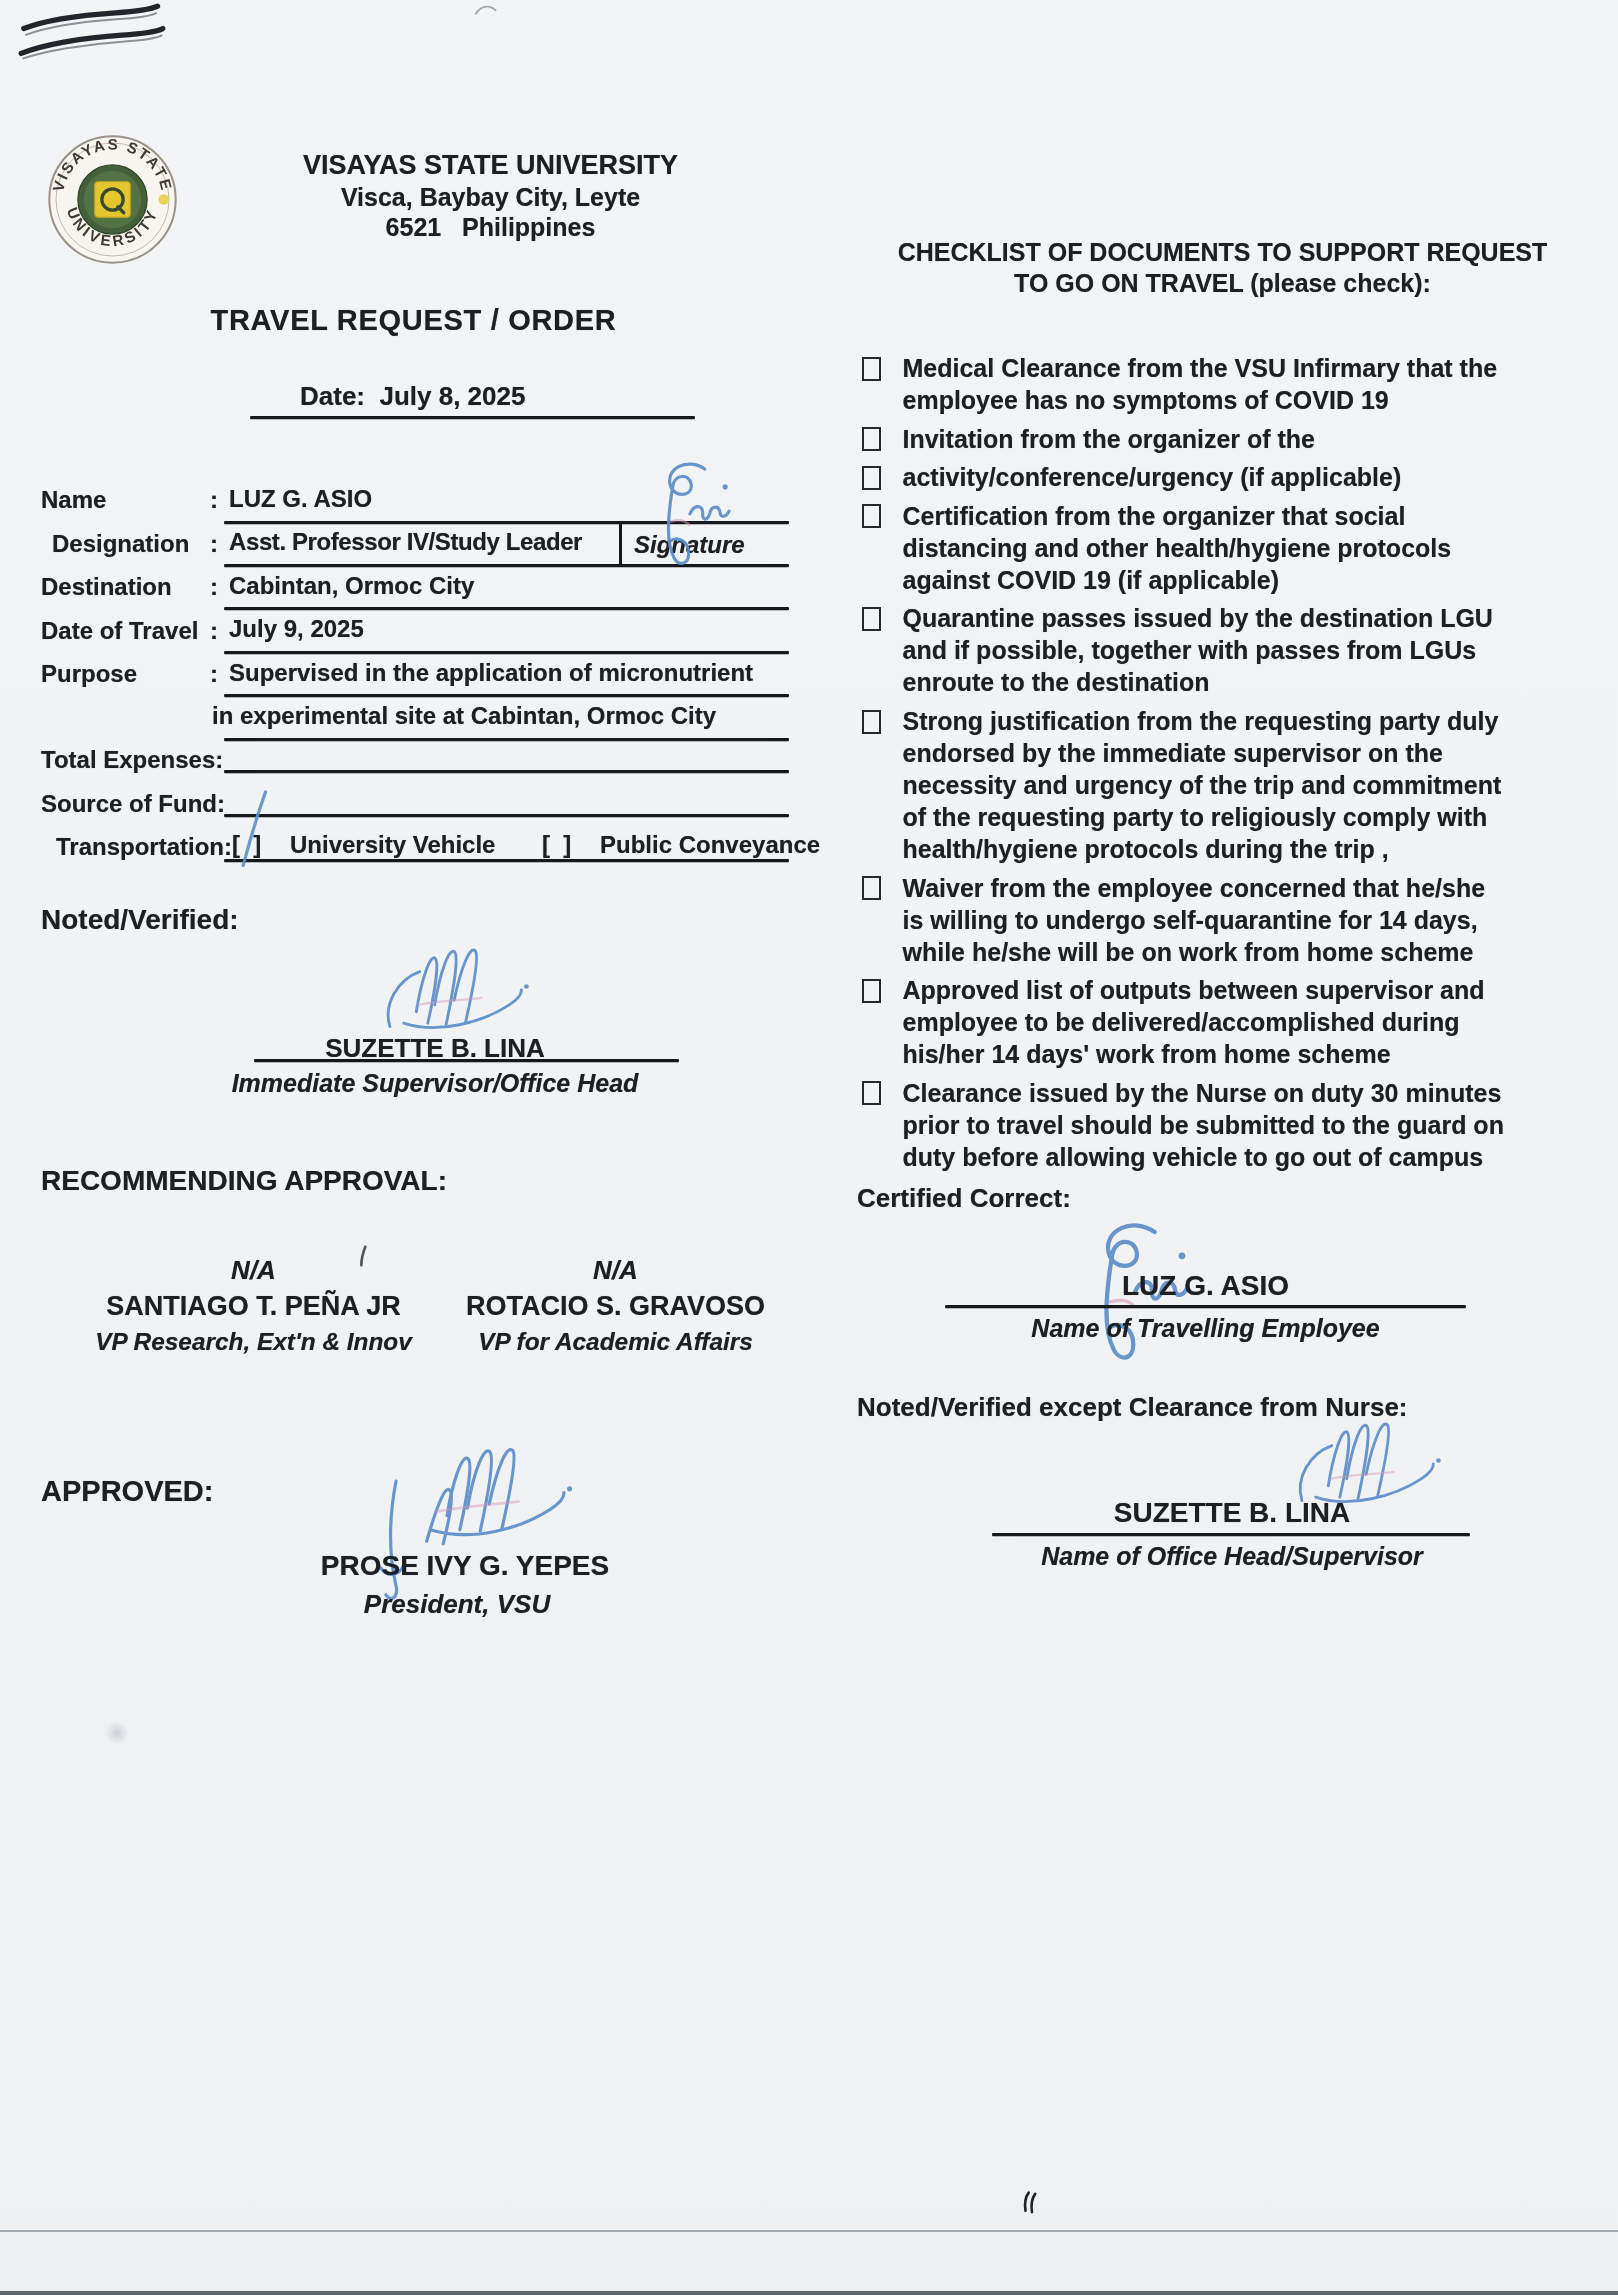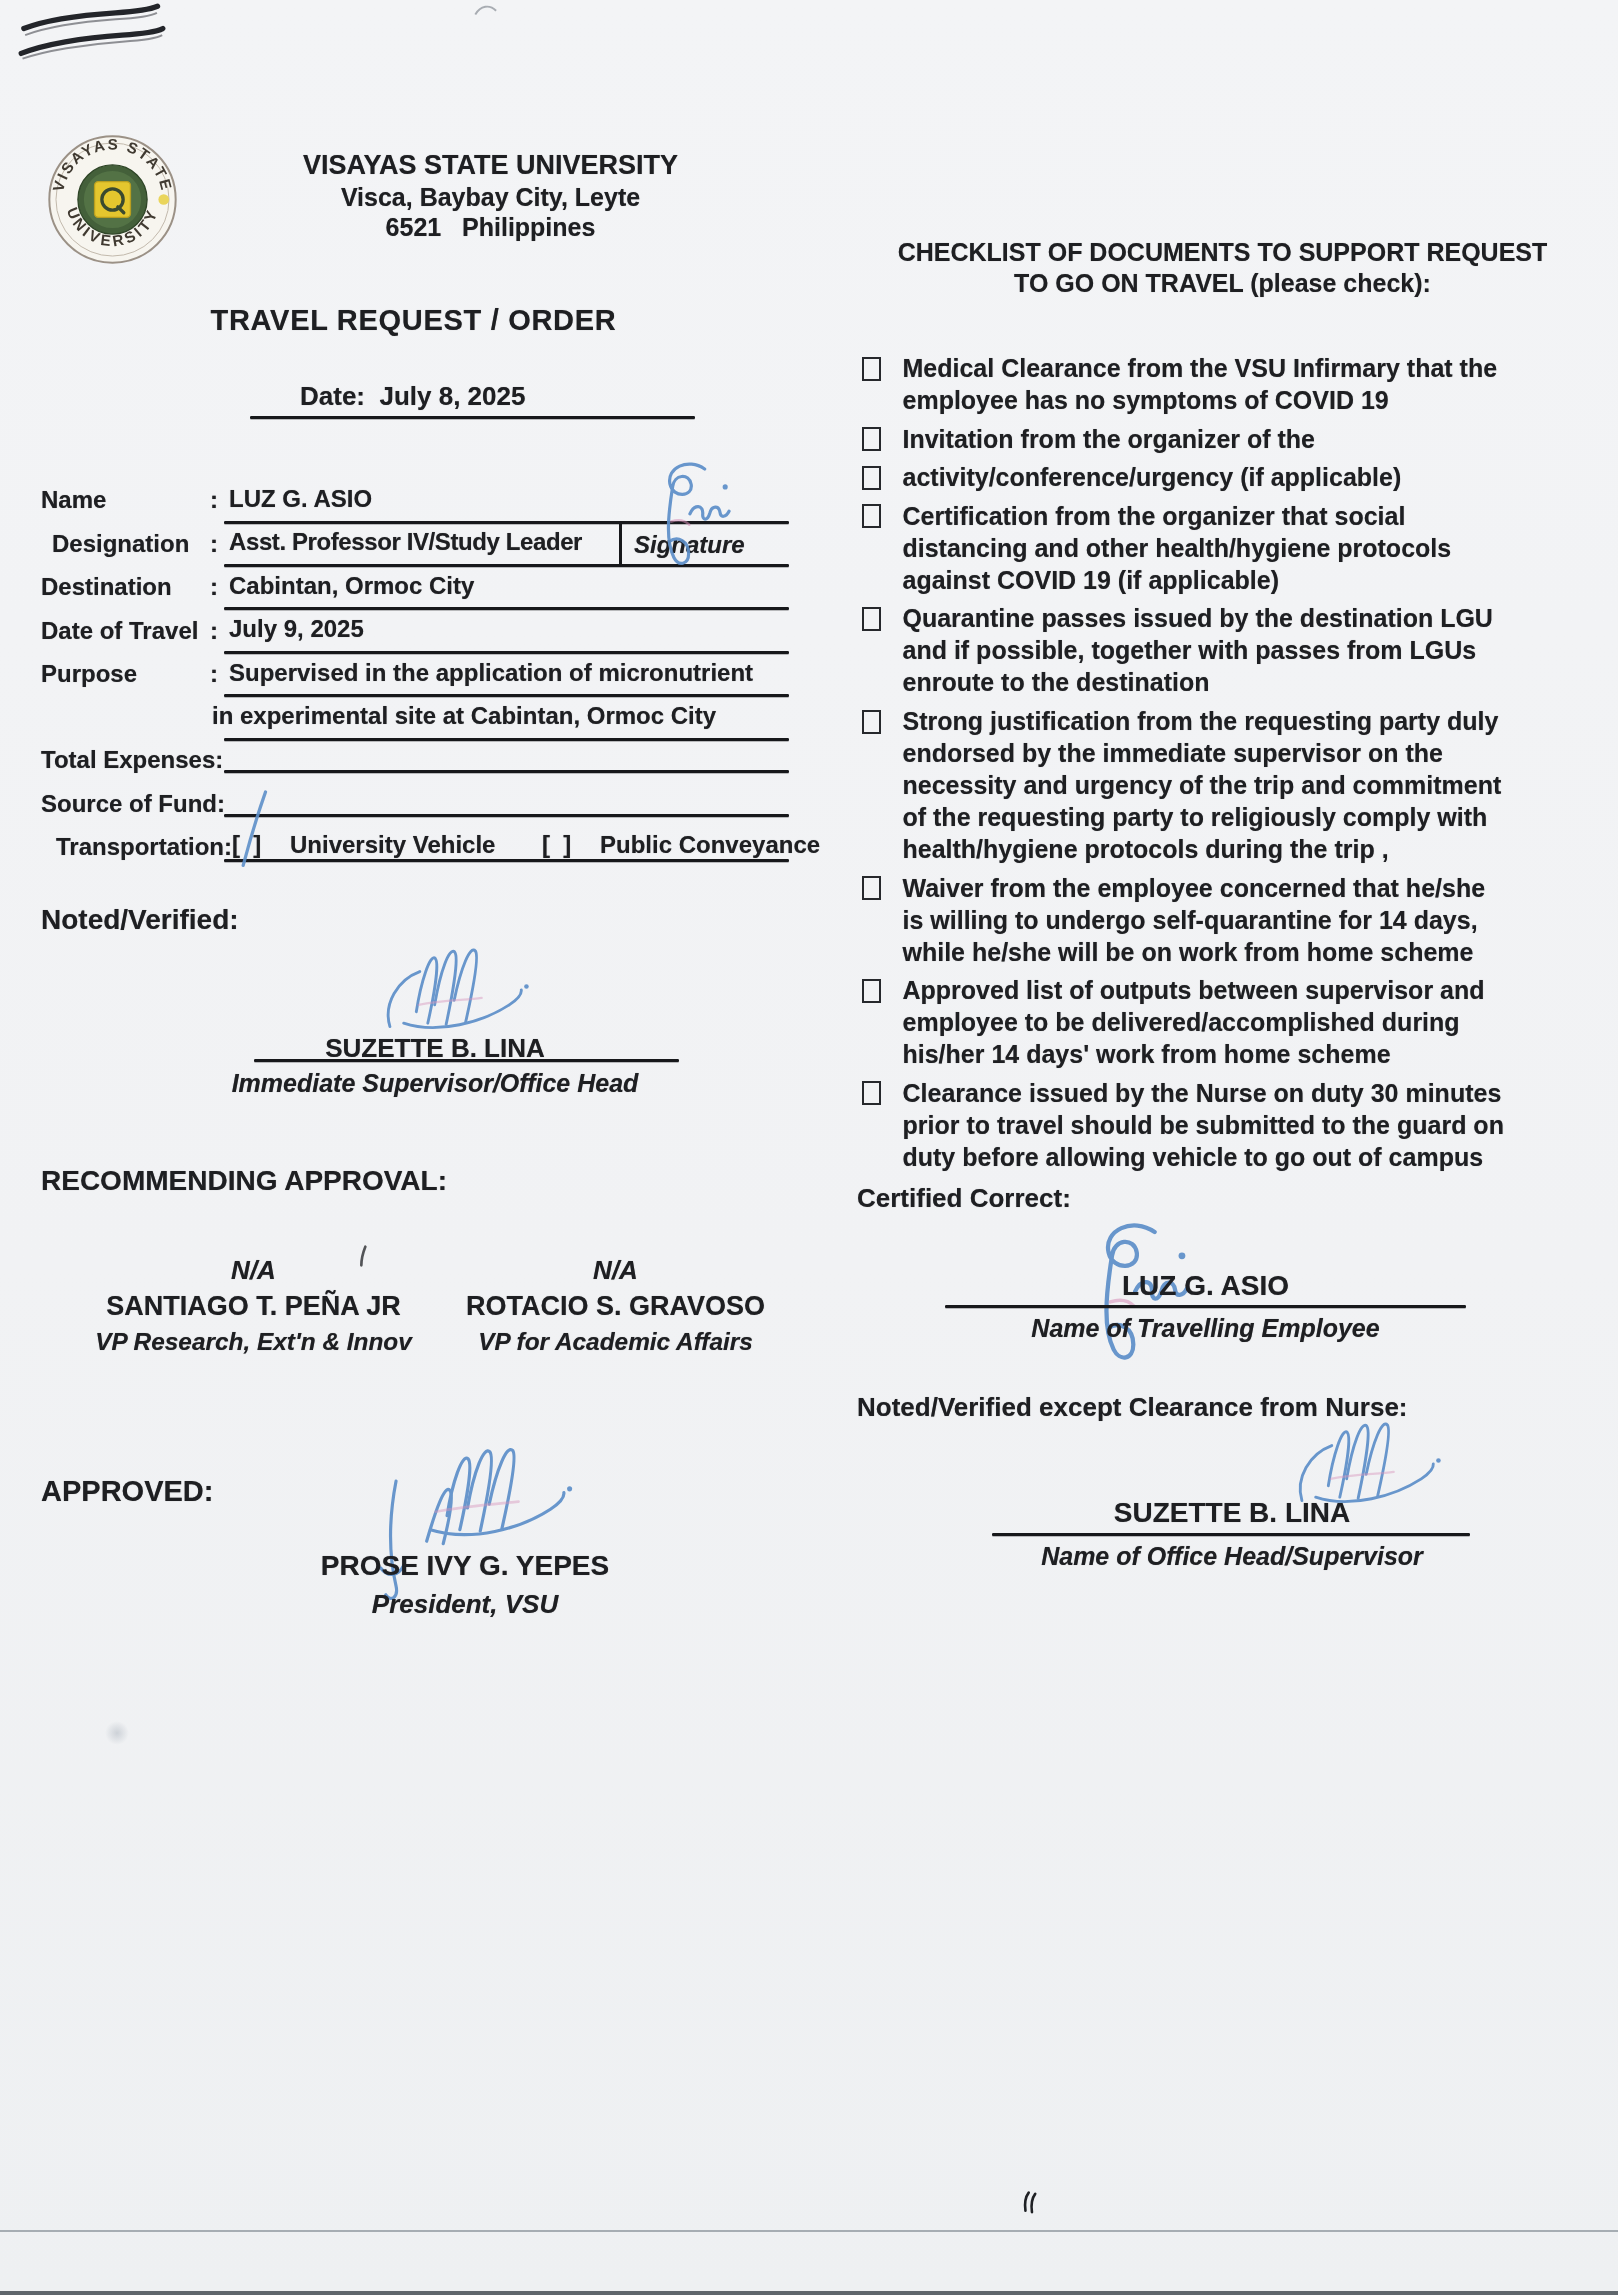--- a/index.html
+++ b/index.html
@@ -171,21 +171,21 @@
 
   <div class="abs t ctr i" style="left:418px;top:1255px;width:395px;font-size:26px;">N/A</div>
   <div class="abs t ctr" style="left:418px;top:1291px;width:395px;font-size:27px;">ROTACIO S. GRAVOSO</div>
   <div class="abs t ctr i" style="left:418px;top:1328px;width:395px;font-size:24.4px;">VP for Academic Affairs</div>
 
   <div class="abs t" style="left:41px;top:1475px;font-size:29px;">APPROVED:</div>
   <svg class="abs" style="left:359px;top:1440px;" width="217" height="173" viewBox="0 0 340 270">
       <use href="#sig-yepes"></use>
     </svg>
   <div class="abs t ctr" style="left:254px;top:1550px;width:422px;font-size:28px;">PROSE IVY G. YEPES</div>
-  <div class="abs t ctr i" style="left:254px;top:1589px;width:422px;font-size:26px;">President, VSU</div>
+  <div class="abs t ctr i" style="left:246px;top:1589px;width:422px;font-size:26px;">President, VSU</div>
 
   <div class="abs ctr" style="left:860px;top:237px;width:725px;font-size:25px;line-height:31px;white-space:pre-line;text-shadow:0 0 0.7px rgba(25,26,30,.5);">CHECKLIST OF DOCUMENTS TO SUPPORT REQUEST
 TO GO ON TRAVEL (please check):</div>
 
   <div class="abs" style="left:862px;top:331px;width:738px;margin-top:21px;">
     <div class="chk-item">
       <span class="cbox"></span>
       <span class="ctext">Medical Clearance from the VSU Infirmary that the
 employee has no symptoms of COVID 19</span>
     </div>

